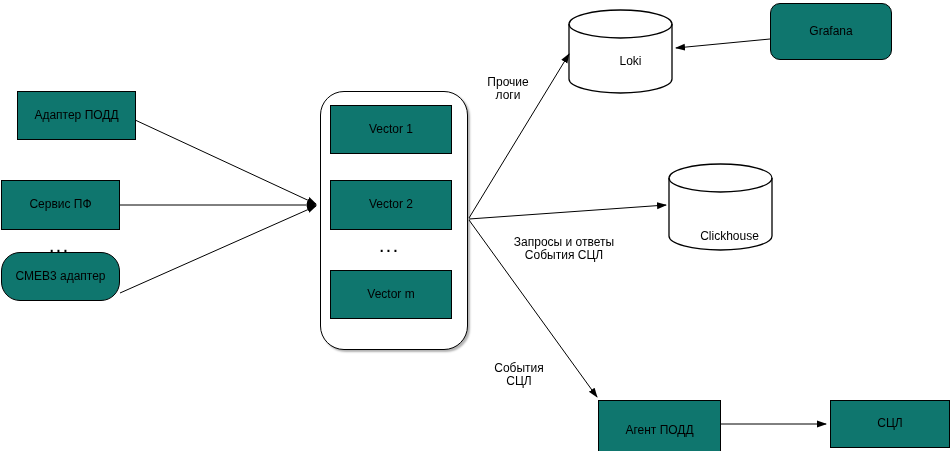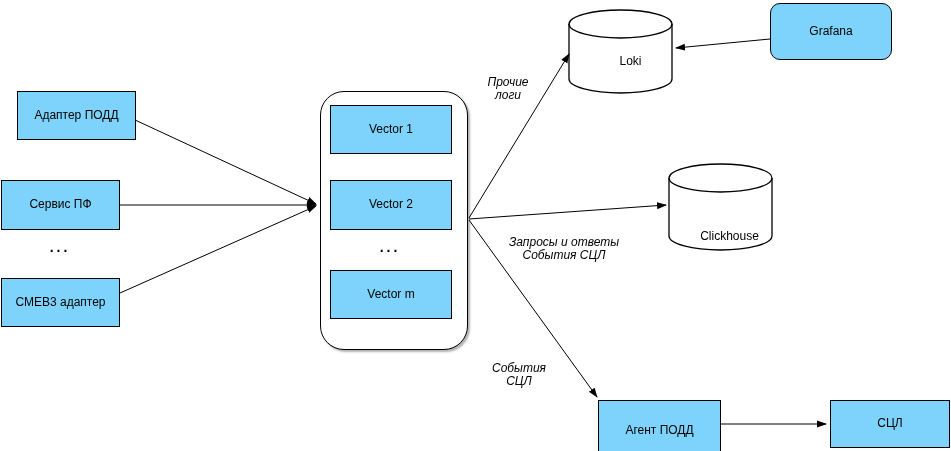--- a/index.html
+++ b/index.html
@@ -3,45 +3,45 @@
 <meta charset="utf-8">
 <style>
   html,body { margin:0; padding:0; background:#ffffff; }
   #canvas {
     position:relative; width:951px; height:451px; background:#ffffff; overflow:hidden;
     font-family:"Liberation Sans", sans-serif; font-size:12px; color:#000000;
   }
   #edges { position:absolute; left:0; top:0; width:951px; height:451px; pointer-events:none; }
   .box {
     position:absolute; box-sizing:border-box;
-    border:1px solid #000000; background:#7dd3fc;
+    border:1px solid #000000; background:#0f766e;
     display:flex; align-items:center; justify-content:center;
     line-height:1.15;
   }
   .rounded { border-radius:10px; }
   .group {
     position:absolute; box-sizing:border-box;
     border:1px solid #000000; background:#ffffff; border-radius:24px;
     box-shadow:2px 2px 2px rgba(0,0,0,0.30);
   }
   .ellipsis {
     position:absolute; text-align:center;
     font-weight:bold; font-size:14px; letter-spacing:3px; line-height:1;
   }
   .cyl-label {
     position:absolute; text-align:center; line-height:1.15;
   }
   .edge-label {
     position:absolute; text-align:center; line-height:13px; background:transparent;
   }
-  .edge-label span { display:block;font-style:italic; }
+  .edge-label span { display:block; }
   
   #src-1 { left:1px;  top:91px;  width:119px; height:49px;margin-left:16px; }
   #src-2 { left:1px;  top:180px; width:119px; height:50px; }
-  #src-3 { left:1px;  top:278px; width:119px; height:49px; }
+  #src-3 { left:1px;  top:252px; width:119px; height:49px;border-radius:19px; }
   #src-dots { left:40px; top:240px; width:40px; }
   
   #vector-group { left:320px; top:91px; width:148px; height:259px; }
   #vec-1 { left:330px; top:105px; width:122px; height:49px; }
   #vec-2 { left:330px; top:180px; width:122px; height:50px; }
   #vec-dots { left:370px; top:240px; width:40px; }
   #vec-m { left:330px; top:270px; width:122px; height:49px; }
   
   #grafana { left:770px; top:3px;   width:122px; height:57px; }
   #agent   { left:598px; top:400px; width:123px; height:62px; }

